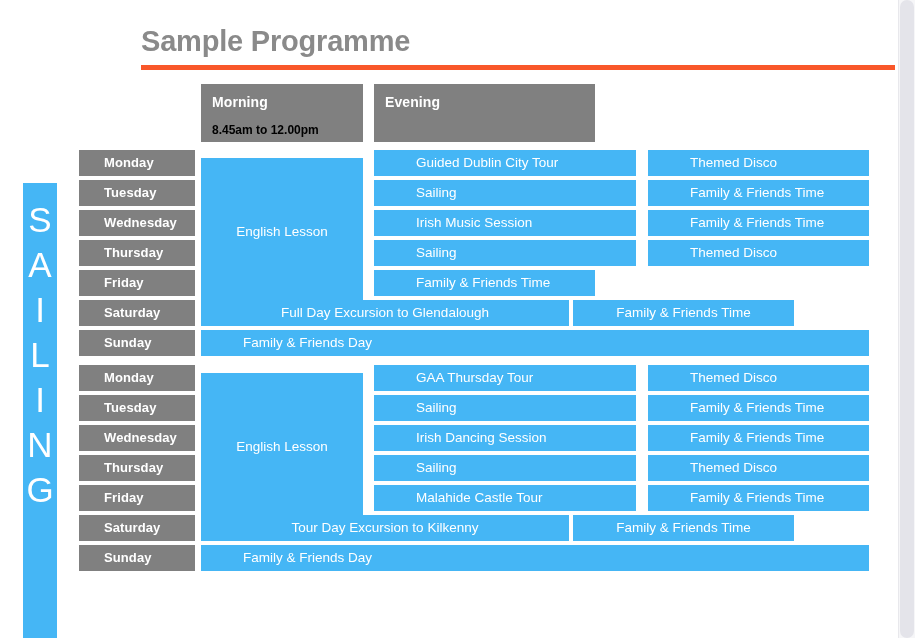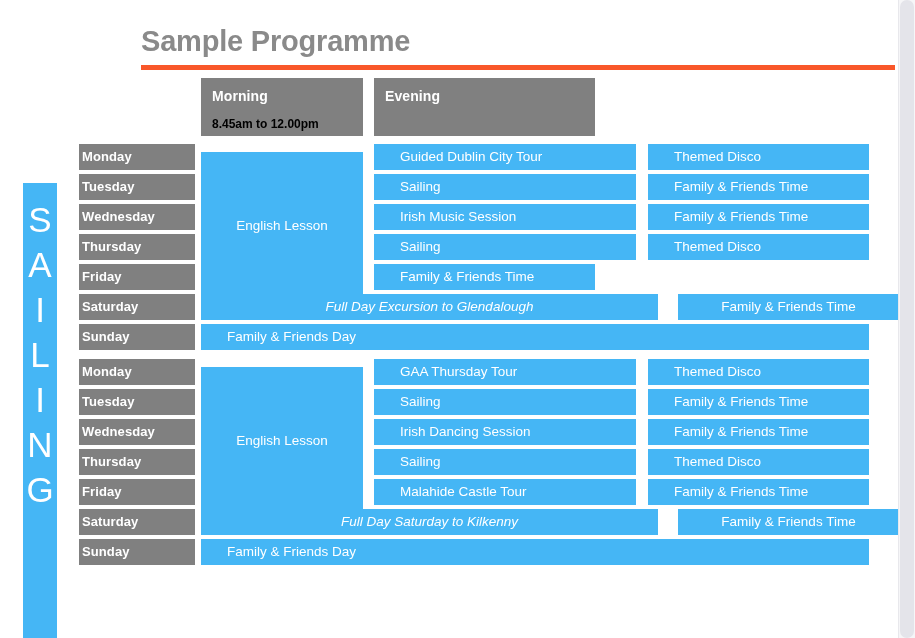--- a/index.html
+++ b/index.html
@@ -85,21 +85,21 @@
     line-height: 45px;
     font-weight: 400;
     text-align: center;
     width: 100%;
   }
 
   
   #schedule {
     position: absolute;
     left: 79px;
-    top: 78px;
+    top: 84px;
     width: 790px;
   }
 
   .grid-row {
     display: flex;
     align-items: stretch;
     margin-bottom: 4px;
   }
 
   
@@ -133,32 +133,32 @@
   }
 
   
   .day-cell {
     background: #808080;
     color: #ffffff;
     font-size: 13px;
     font-weight: bold;
     height: 26px;
     line-height: 26px;
-    padding-left: 3px;
+    padding-left: 25px;
     letter-spacing: 0.1px;
   }
 
   
   .act-cell {
     background: #45b6f5;
     color: #ffffff;
     font-size: 13.5px;
     height: 26px;
     line-height: 26px;
-    padding-left: 26px;
+    padding-left: 42px;
     white-space: nowrap;
     overflow: hidden;
   }
   .act-cell.center {
     text-align: center;
     padding-left: 0;
   }
 
   
   .week-body { position: relative; }
@@ -173,24 +173,23 @@
     font-size: 13.5px;
     display: flex;
     align-items: center;
     justify-content: center;
     margin-top: 8px;
   }
   .week-body .grid-row .col-morning.spanned { visibility: hidden; }
 
   
   .col-sat-span {
-    width: 457px;
+    width: 368px;
     flex: none;
-    margin-right: 20px;
-    font-style: italic;
+    margin-right: 4px;
   }
   
   .col-sun-span {
     width: 668px;
     flex: none;
   }
 
   .week-gap { height: 5px; }
 </style>
 </head>
@@ -315,21 +314,21 @@
 
       <div class="grid-row">
         <div class="col-day day-cell">Friday</div>
         <div class="col-morning spanned"></div>
         <div class="col-afternoon act-cell">Malahide Castle Tour</div>
         <div class="col-evening act-cell">Family &amp; Friends Time</div>
       </div>
 
       <div class="grid-row">
         <div class="col-day day-cell">Saturday</div>
-        <div class="col-sat-span act-cell center">Full Day Saturday to Kilkenny</div>
+        <div class="col-sat-span act-cell center">Tour Day Excursion to Kilkenny</div>
         <div class="col-evening act-cell center">Family &amp; Friends Time</div>
       </div>
 
       <div class="grid-row">
         <div class="col-day day-cell">Sunday</div>
         <div class="col-sun-span act-cell">Family &amp; Friends Day</div>
       </div>
     </div>
 
   </div>

